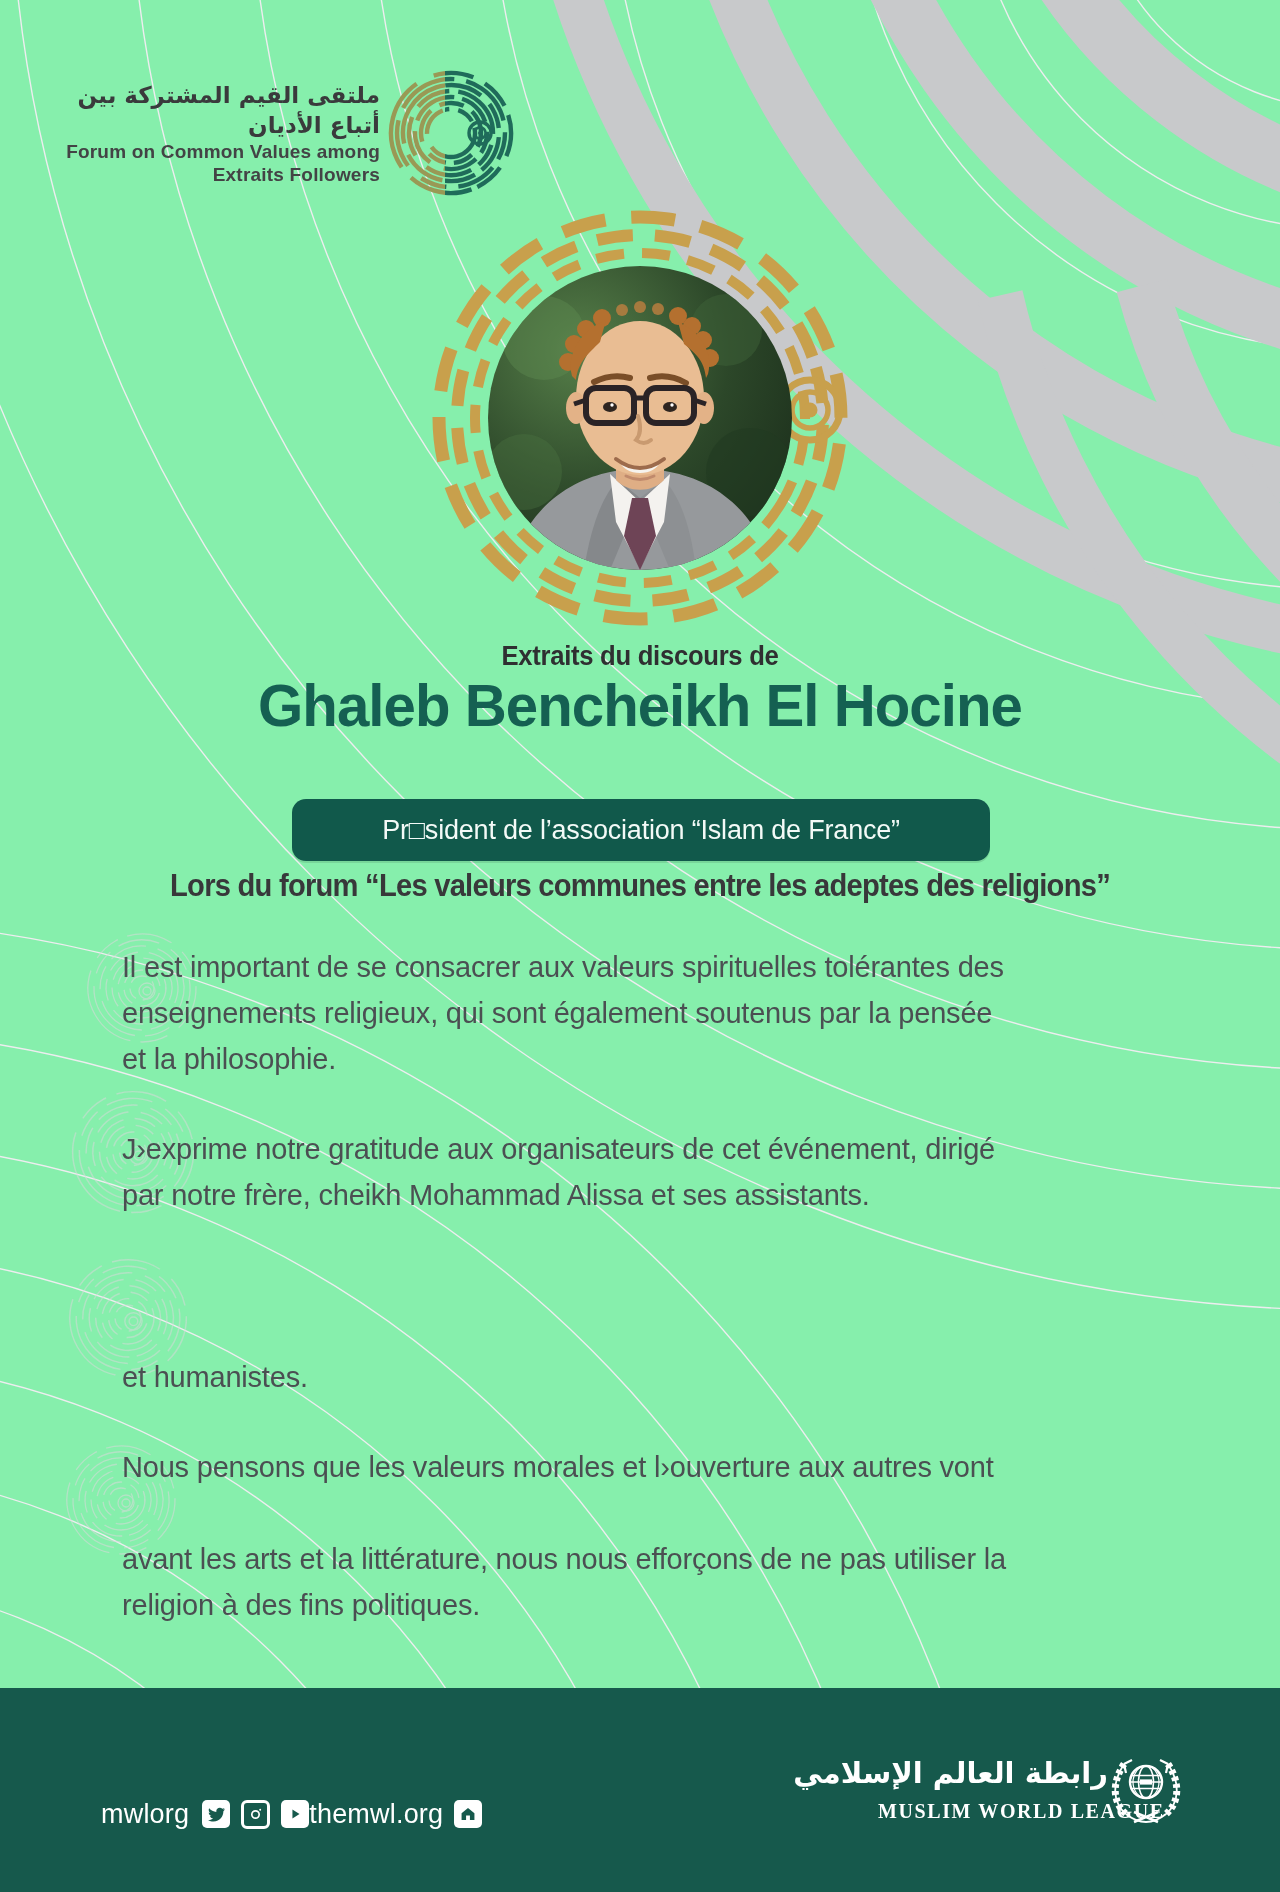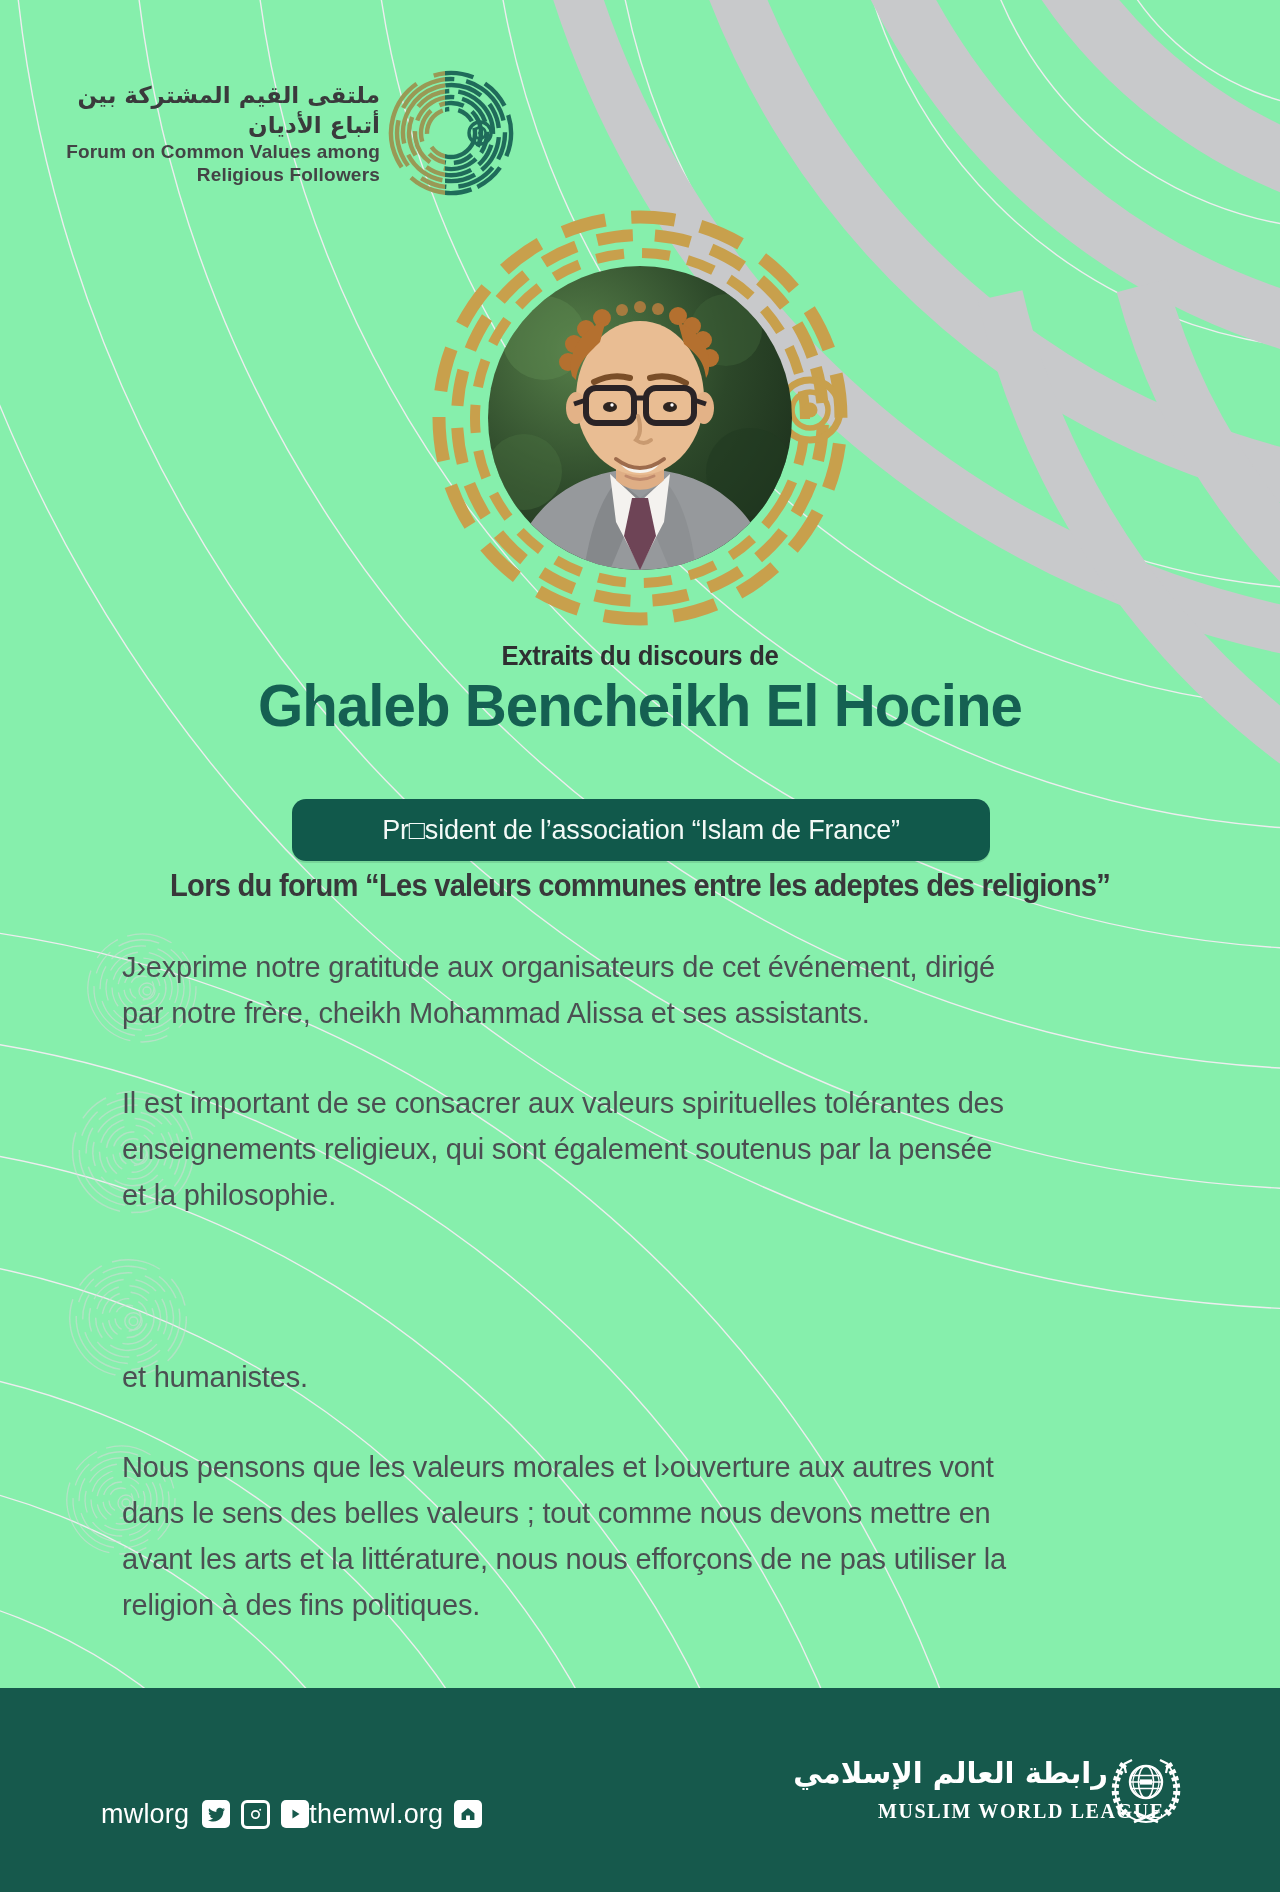--- a/index.html
+++ b/index.html
@@ -119,21 +119,21 @@
       <use href="#wm" transform="translate(133,1152) scale(1.12)"></use>
       <use href="#wm" transform="translate(128,1318) scale(1.08)"></use>
       <use href="#wm" transform="translate(121,1500)"></use>
     </g>
   </svg>
 
   <header>
     <div class="brand-text">
       <div class="brand-ar">ملتقى القيم المشتركة بين أتباع الأديان</div>
       <div class="brand-en">Forum on Common Values among</div>
-      <div class="brand-en">Religious Followers</div>
+      <div class="brand-en">Extraits Followers</div>
     </div>
 
     <svg class="brand-mark" width="126" height="126" viewBox="0 0 126 126">
       <defs>
         <clipPath id="lgL">
             <rect x="0" y="0" width="57" height="126"></rect>
           </clipPath>
         <clipPath id="lgR">
             <rect x="57" y="0" width="69" height="126"></rect>
           </clipPath>
@@ -250,24 +250,24 @@
     </div>
 
     <div class="kicker">Extraits du discours de</div>
     <h1 class="name">Ghaleb Bencheikh El Hocine</h1>
     <div class="badge">Pr□sident de l’association “Islam de France”</div>
   </section>
 
   <h2 class="headline">Lors du forum “Les valeurs communes entre les adeptes des religions”</h2>
 
   <section class="speech">
+    <p><span>Il est important de se consacrer aux valeurs spirituelles tolérantes des</span><br><span>enseignements religieux, qui sont également soutenus par la pensée</span><br><span>et la philosophie.</span></p>
     <p><span>J›exprime notre gratitude aux organisateurs de cet événement, dirigé</span><br><span>par notre frère, cheikh Mohammad Alissa et ses assistants.</span></p>
-    <p><span>Il est important de se consacrer aux valeurs spirituelles tolérantes des</span><br><span>enseignements religieux, qui sont également soutenus par la pensée</span><br><span>et la philosophie.</span></p>
     <p><br><br><span>et humanistes.</span></p>
-    <p><span>Nous pensons que les valeurs morales et l›ouverture aux autres vont</span><br><span>dans le sens des belles valeurs ; tout comme nous devons mettre en</span><br><span>avant les arts et la littérature, nous nous efforçons de ne pas utiliser la</span><br><span>religion à des fins politiques.</span></p>
+    <p><span>Nous pensons que les valeurs morales et l›ouverture aux autres vont</span><br><br><span>avant les arts et la littérature, nous nous efforçons de ne pas utiliser la</span><br><span>religion à des fins politiques.</span></p>
   </section>
 
   <footer class="footer">
     <div class="social-row">
       <span class="handle">mwlorg</span>
       <span class="sq gap-s">
         <svg width="17" height="17" viewBox="0 0 24 24">
             <path fill="#16594c" d="M23.9 4.6c-.9.4-1.8.7-2.8.8 1-.6 1.8-1.6 2.2-2.7-1 .6-2 1-3.1 1.2C19.3 2.9 18 2.3 16.6 2.3c-2.7 0-4.9 2.2-4.9 4.9 0 .4 0 .8.1 1.1C7.7 8.1 4.1 6.1 1.7 3.2c-.4.7-.7 1.6-.7 2.5 0 1.7.9 3.2 2.2 4.1-.8 0-1.6-.2-2.2-.6v.1c0 2.4 1.7 4.4 3.9 4.8-.4.1-.8.2-1.3.2-.3 0-.6 0-.9-.1.6 2 2.4 3.4 4.6 3.4-1.7 1.3-3.8 2.1-6.1 2.1H.2c2.2 1.4 4.8 2.2 7.5 2.2 9.1 0 14-7.5 14-14v-.6c1-.7 1.8-1.6 2.2-2.7z"></path>
           </svg>
       </span>

